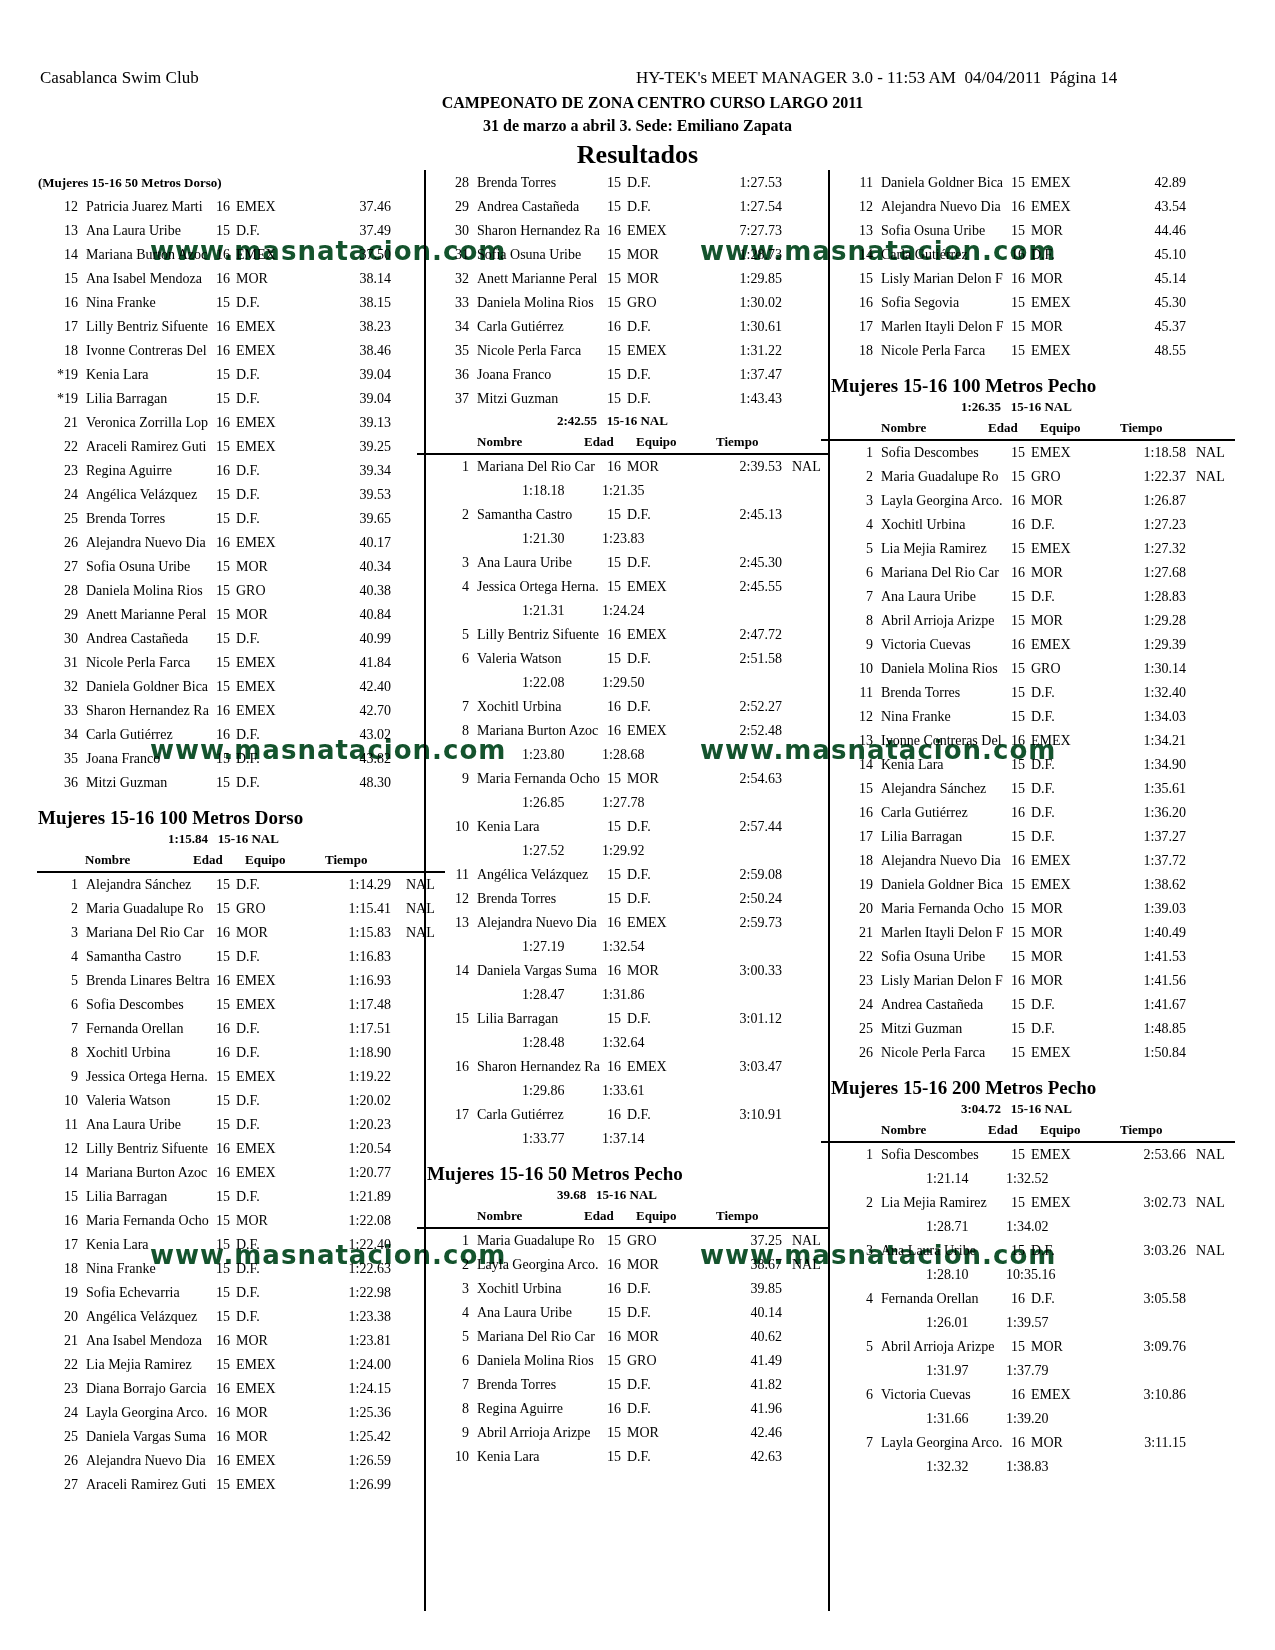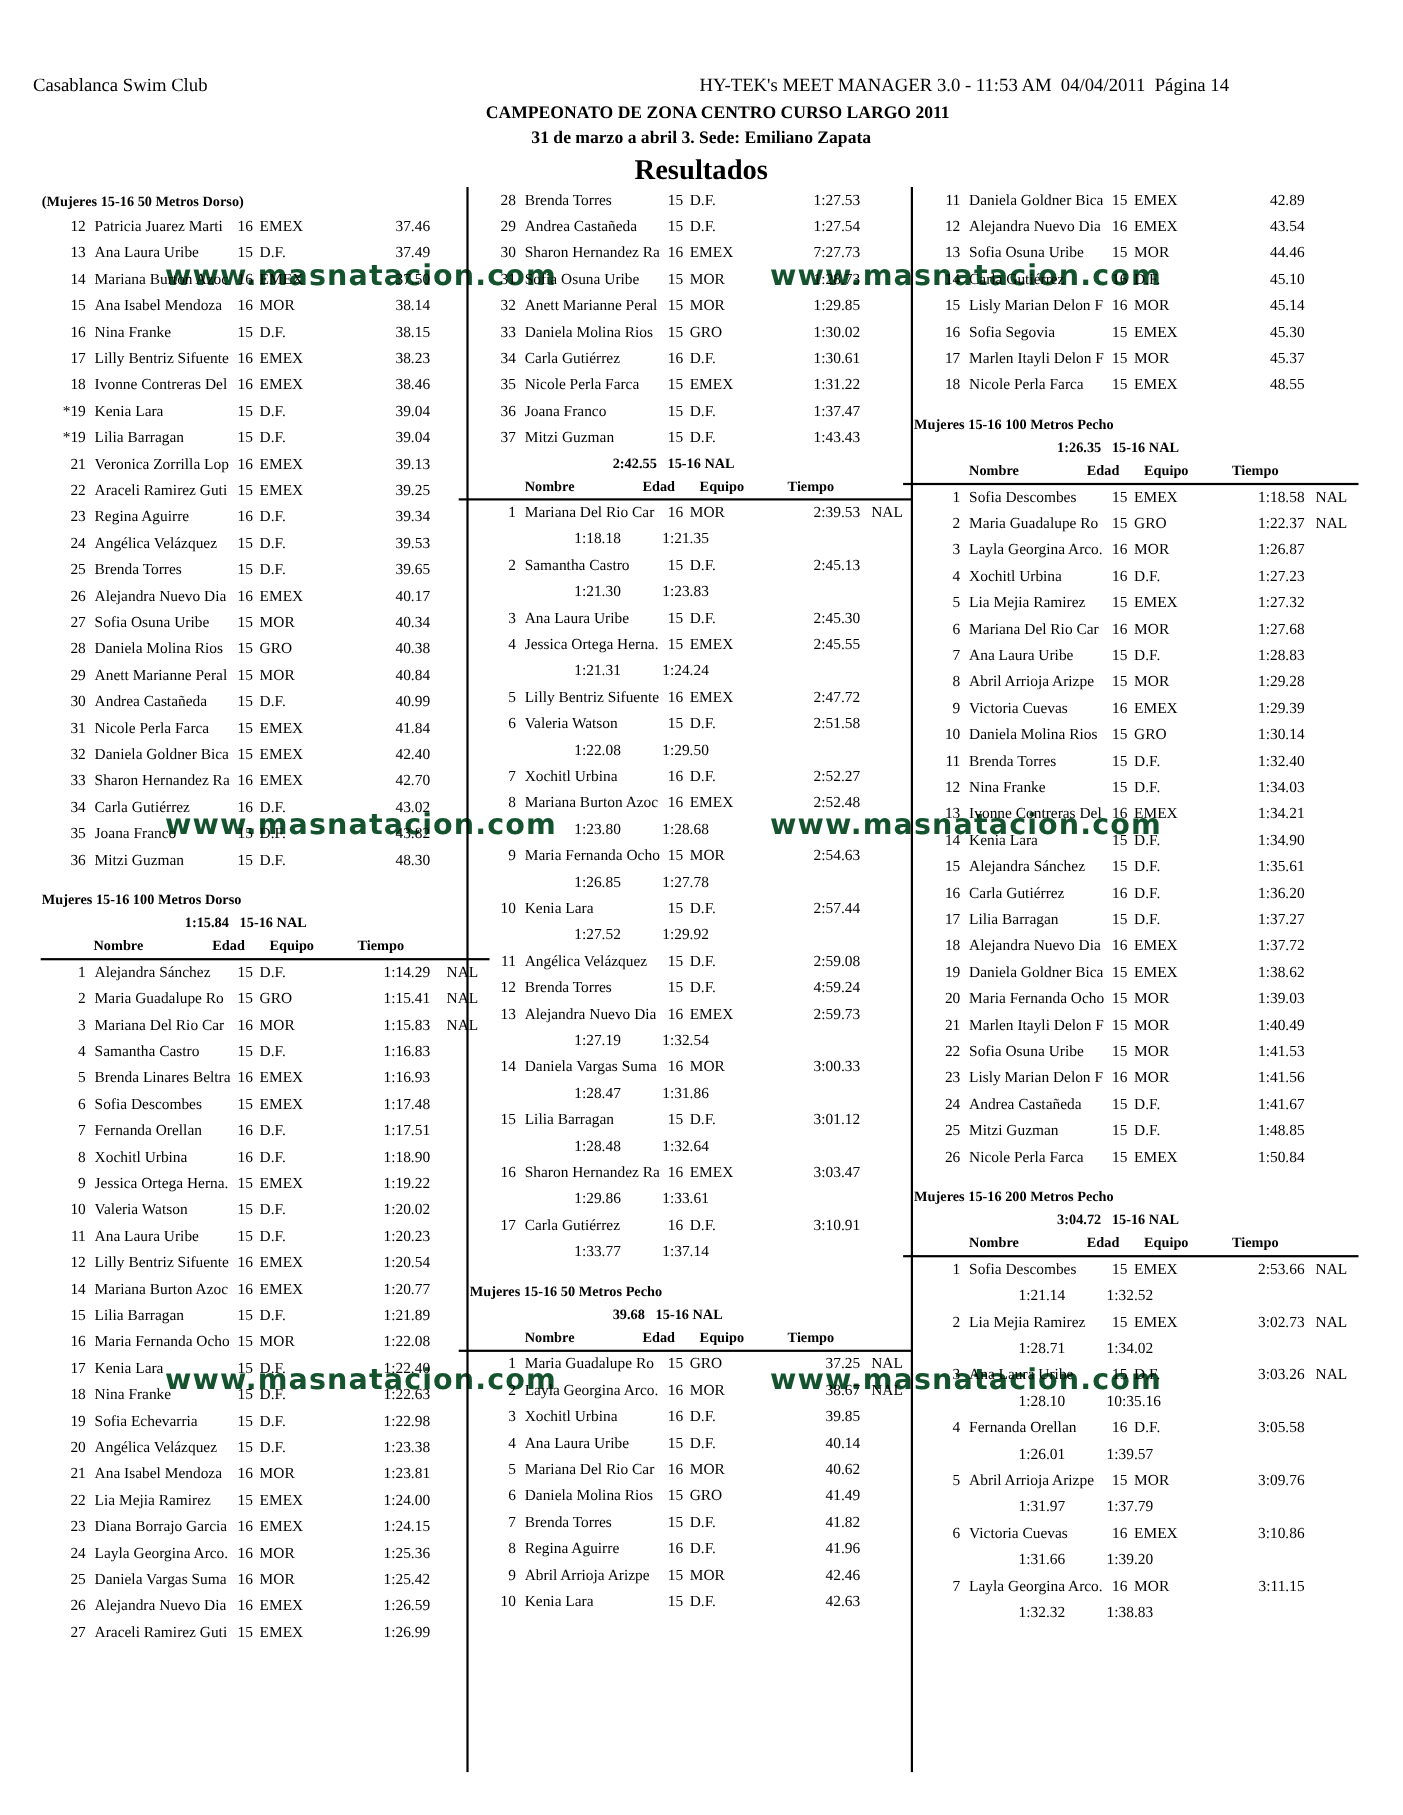--- a/index.html
+++ b/index.html
@@ -1,18 +1,18 @@
 <!DOCTYPE html>
 <html><head>
 <meta charset="utf-8">
 <style>
   html, body { margin:0; padding:0; background:#fff; }
   body { width:1275px; height:1650px; position:relative; overflow:hidden;
          font-family:"Liberation Serif","DejaVu Serif",serif; color:#000; }
-  .hdr-left { position:absolute; left:30px; top:68px; font-size:17px; }
+  .hdr-left { position:absolute; left:40px; top:68px; font-size:17px; }
   .hdr-right { position:absolute; left:636px; top:68px; font-size:17px; white-space:pre; }
   .title1 { position:absolute; left:15px; width:1275px; top:94px; text-align:center; font-weight:bold; font-size:16px; }
   .title2 { position:absolute; left:0; width:1275px; top:117px; text-align:center; font-weight:bold; font-size:16px; }
   .title3 { position:absolute; left:0; width:1275px; top:140px; text-align:center; font-weight:bold; font-size:26px; }
   .vdiv { position:absolute; top:170px; width:2px; height:1441px; background:#000; }
   .col { position:absolute; top:171px; font-size:14px; }
   .col1 { left:38px; width:387px; }
   .col2 { left:427px; width:402px; }
   .col3 { left:831px; width:404px; }
   .row { position:relative; height:24px; line-height:24px; white-space:nowrap; }
@@ -25,21 +25,21 @@
   .time { left:280px; width:73px; text-align:right; }
   .rec { left:368px; width:40px; }
   .col2 .place, .col3 .place { left:0; width:42px; }
   .col2 .name, .col3 .name { left:50px; }
   .col2 .age, .col3 .age { left:180px; }
   .col2 .team, .col3 .team { left:200px; }
   .col2 .time, .col3 .time { left:282px; }
   .col2 .rec, .col3 .rec { left:365px; }
   .split1 { left:95px; width:60px; }
   .split2 { left:175px; width:60px; }
-  .ev-title { font-weight:bold; font-size:13px; height:22px; line-height:22px; margin-top:12px; white-space:nowrap; }
+  .ev-title { font-weight:bold; font-size:19px; height:22px; line-height:22px; margin-top:12px; white-space:nowrap; }
   .ev-title.cont { margin-top:0; font-size:13px; height:24px; line-height:24px; }
   .ev-record { font-weight:bold; font-size:13px; height:20px; line-height:20px; padding-left:130px; white-space:pre; }
   .ev-head { position:relative; height:22px; line-height:22px; font-weight:bold; font-size:13px; border-bottom:2px solid #000; margin-left:-1px; }
   .col1 .ev-head { margin-right:-20px; }
   .col2 .ev-head, .col3 .ev-head { margin-left:-10px; }
   .ev-head span { position:absolute; top:0; }
   .h-nombre { left:48px; }
   .h-edad { left:156px; }
   .h-equipo { left:208px; }
   .h-tiempo { left:288px; }
@@ -628,21 +628,21 @@
         <span class="name">Angélica Velázquez</span>
         <span class="age">15</span>
         <span class="team">D.F.</span>
         <span class="time">2:59.08</span>
       </div>
       <div class="row">
         <span class="place">12</span>
         <span class="name">Brenda Torres</span>
         <span class="age">15</span>
         <span class="team">D.F.</span>
-        <span class="time">4:59.24</span>
+        <span class="time">2:50.24</span>
       </div>
       <div class="row">
         <span class="place">13</span>
         <span class="name">Alejandra Nuevo Dia</span>
         <span class="age">16</span>
         <span class="team">EMEX</span>
         <span class="time">2:59.73</span>
       </div>
       <div class="row">
         <span class="split1">1:27.19</span>

